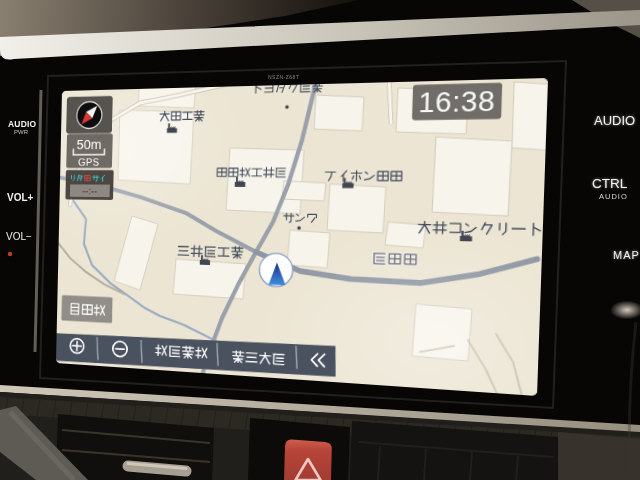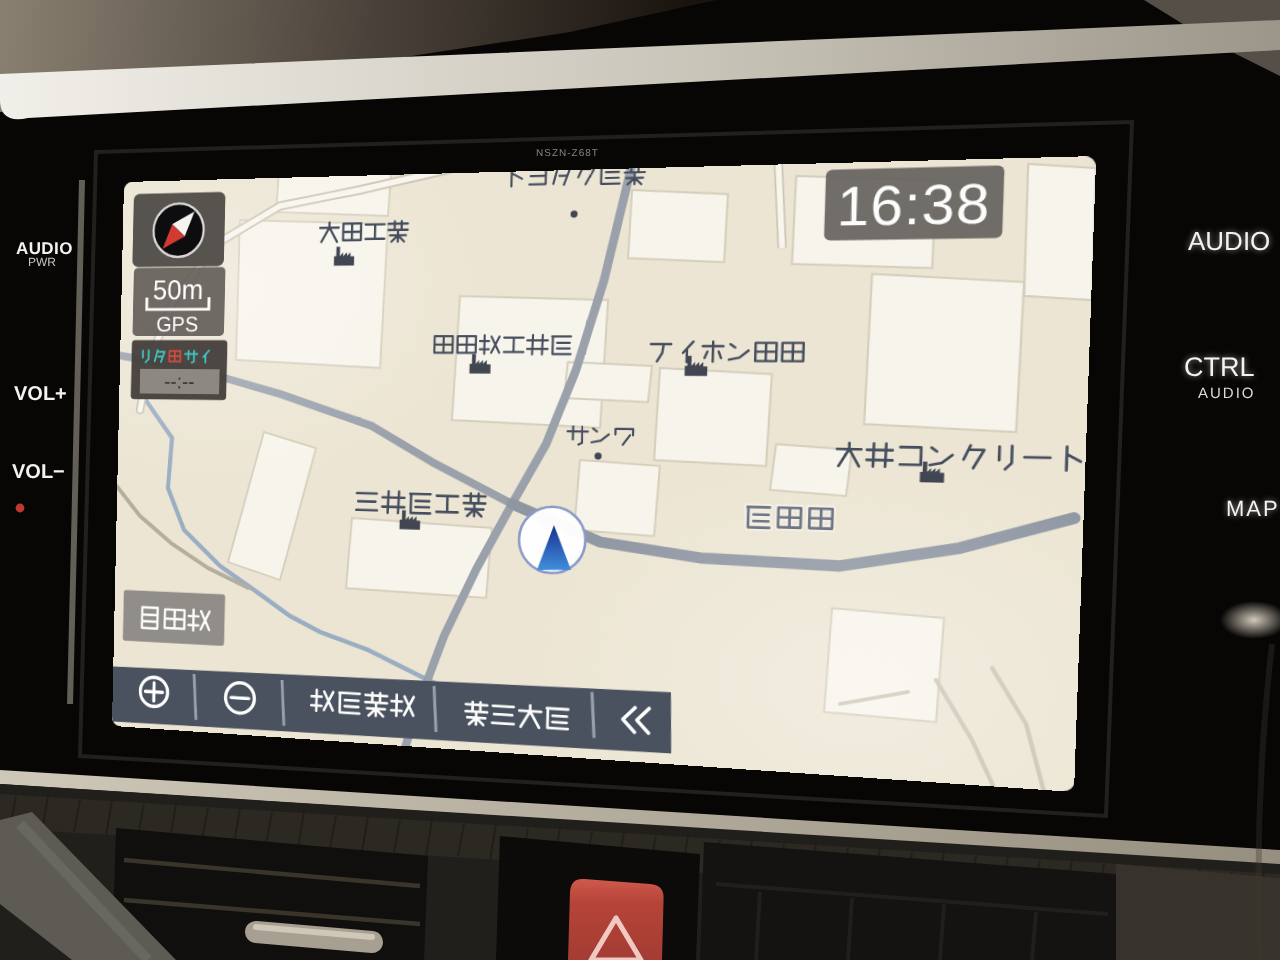--- a/index.html
+++ b/index.html
@@ -286,20 +286,20 @@
 </div>
 
 <div class="lbl" style="left:268px;top:74px;font-size:5px;color:#8a8781;letter-spacing:0.5px">NSZN-Z68T</div>
 
 <div class="lbl" style="left:8px;top:119px;font-size:8.5px;font-weight:bold;letter-spacing:0.2px">AUDIO</div>
 
 <div class="lbl" style="left:14px;top:129px;font-size:6px;color:#c9c4bd">PWR</div>
 
 <div class="lbl" style="left:7px;top:192px;font-size:10px;font-weight:bold">VOL+</div>
 
-<div class="lbl" style="left:6px;top:231px;font-size:10px;font-weight:bold">VOL−</div>
+<div class="lbl" style="left:6px;top:231px;font-size:10px;font-weight:normal">VOL−</div>
 
 <div class="lbl" style="left:594px;top:113px;font-size:13px;letter-spacing:0px;text-shadow:0 0 3px rgba(255,255,240,0.6)">AUDIO</div>
 
 <div class="lbl" style="left:592px;top:176px;font-size:13.5px;letter-spacing:0px;text-shadow:0 0 3px rgba(255,255,240,0.6)">CTRL</div>
 
 <div class="lbl" style="left:599px;top:192px;font-size:7.5px;letter-spacing:1px;color:#ddd9d3">AUDIO</div>
 
 <div class="lbl" style="left:613px;top:249px;font-size:11px;letter-spacing:1px;text-shadow:0 0 3px rgba(255,255,240,0.6)">MAP</div>
 </body></html>

